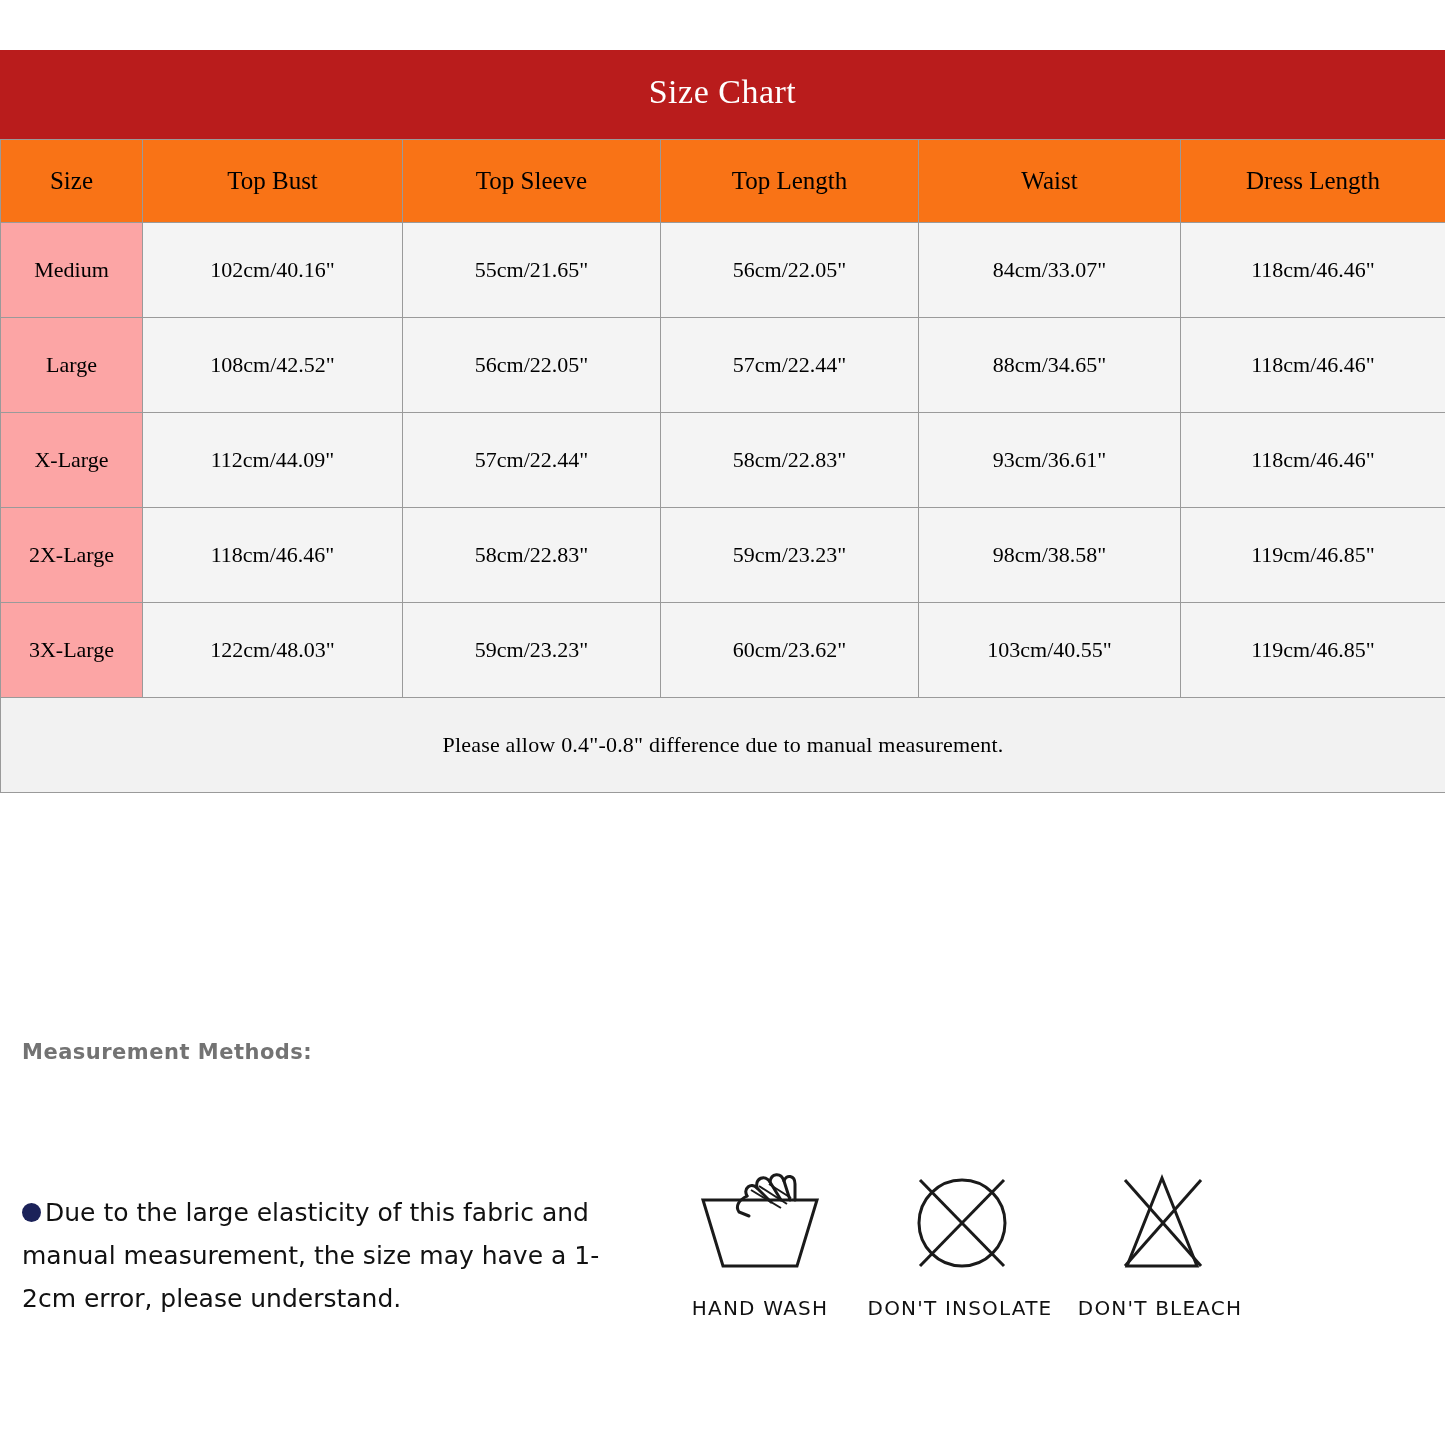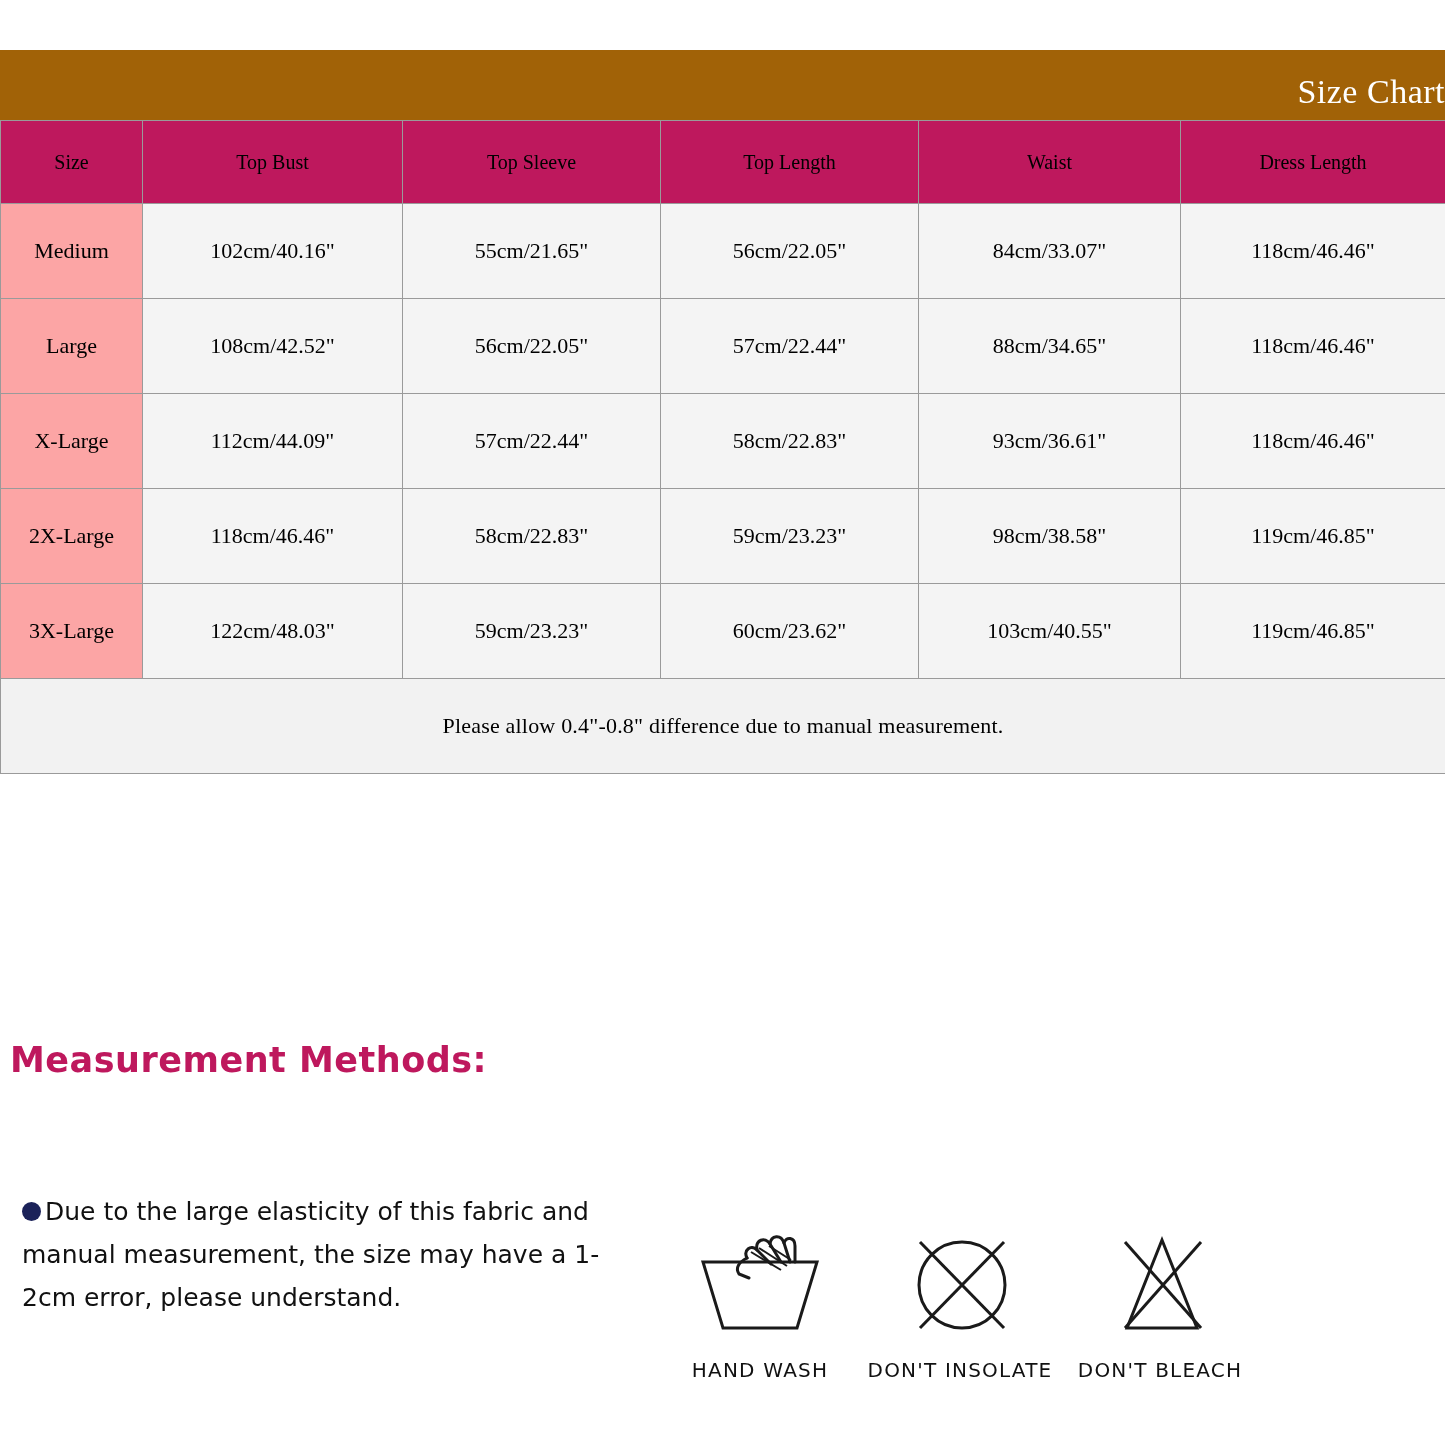--- a/index.html
+++ b/index.html
@@ -17,26 +17,26 @@
   }
 
   
   .chart-wrap {
     position: absolute;
     left: 0;
     top: 50px;
     width: 1445px;
   }
   .chart-title {
-    background: #a16207;
+    background: #b91c1c;
     color: #ffffff;
-    text-align: right;
+    text-align: center;
     font-size: 34px;
     line-height: 1;
-    padding: 25px 0 11px 0;
+    padding: 25px 0 30px 0;
     letter-spacing: 0.5px;
     font-family: "Liberation Serif", serif;
   }
   table.size-table {
     border-collapse: collapse;
     width: 1445px;
     table-layout: fixed;
     background: #f2f2f2;
   }
   table.size-table td,
@@ -44,22 +44,22 @@
     border: 1px solid #9a9a9a;
     text-align: center;
     font-weight: normal;
     font-size: 22px;
     font-family: "Liberation Serif", serif;
     color: #000;
     height: 92px;
     vertical-align: middle;
   }
   table.size-table thead th {
-    background: #be185d;
-    font-size: 20px;
+    background: #f97316;
+    font-size: 25px;
     height: 80px;
   }
   table.size-table tbody td {
     background: #f4f4f4;
   }
   table.size-table tbody tr td:first-child {
     background: #fca5a5;
   }
   .note-row td {
     font-size: 20px;
@@ -77,29 +77,28 @@
   
   .methods {
     position: absolute;
     left: 0;
     top: 1040px;
     width: 1445px;
   }
   .methods-title {
     font-family: "DejaVu Sans", sans-serif;
     font-weight: bold;
-    font-size: 35px;
-    color: #be185d;
-    margin-left: 10px;
+    font-size: 21px;
+    color: #737373;
+    margin-left: 22px;
     letter-spacing: 0.5px;
   }
   .methods-body {
     display: flex;
-    align-items: center;
-    margin-top: 46px;
+    align-items: flex-end;
   }
   .methods-text {
     width: 620px;
     margin-left: 22px;
     font-family: "DejaVu Sans", sans-serif;
     font-size: 25px;
     line-height: 1.72;
     color: #111;
     position: relative;
   }

